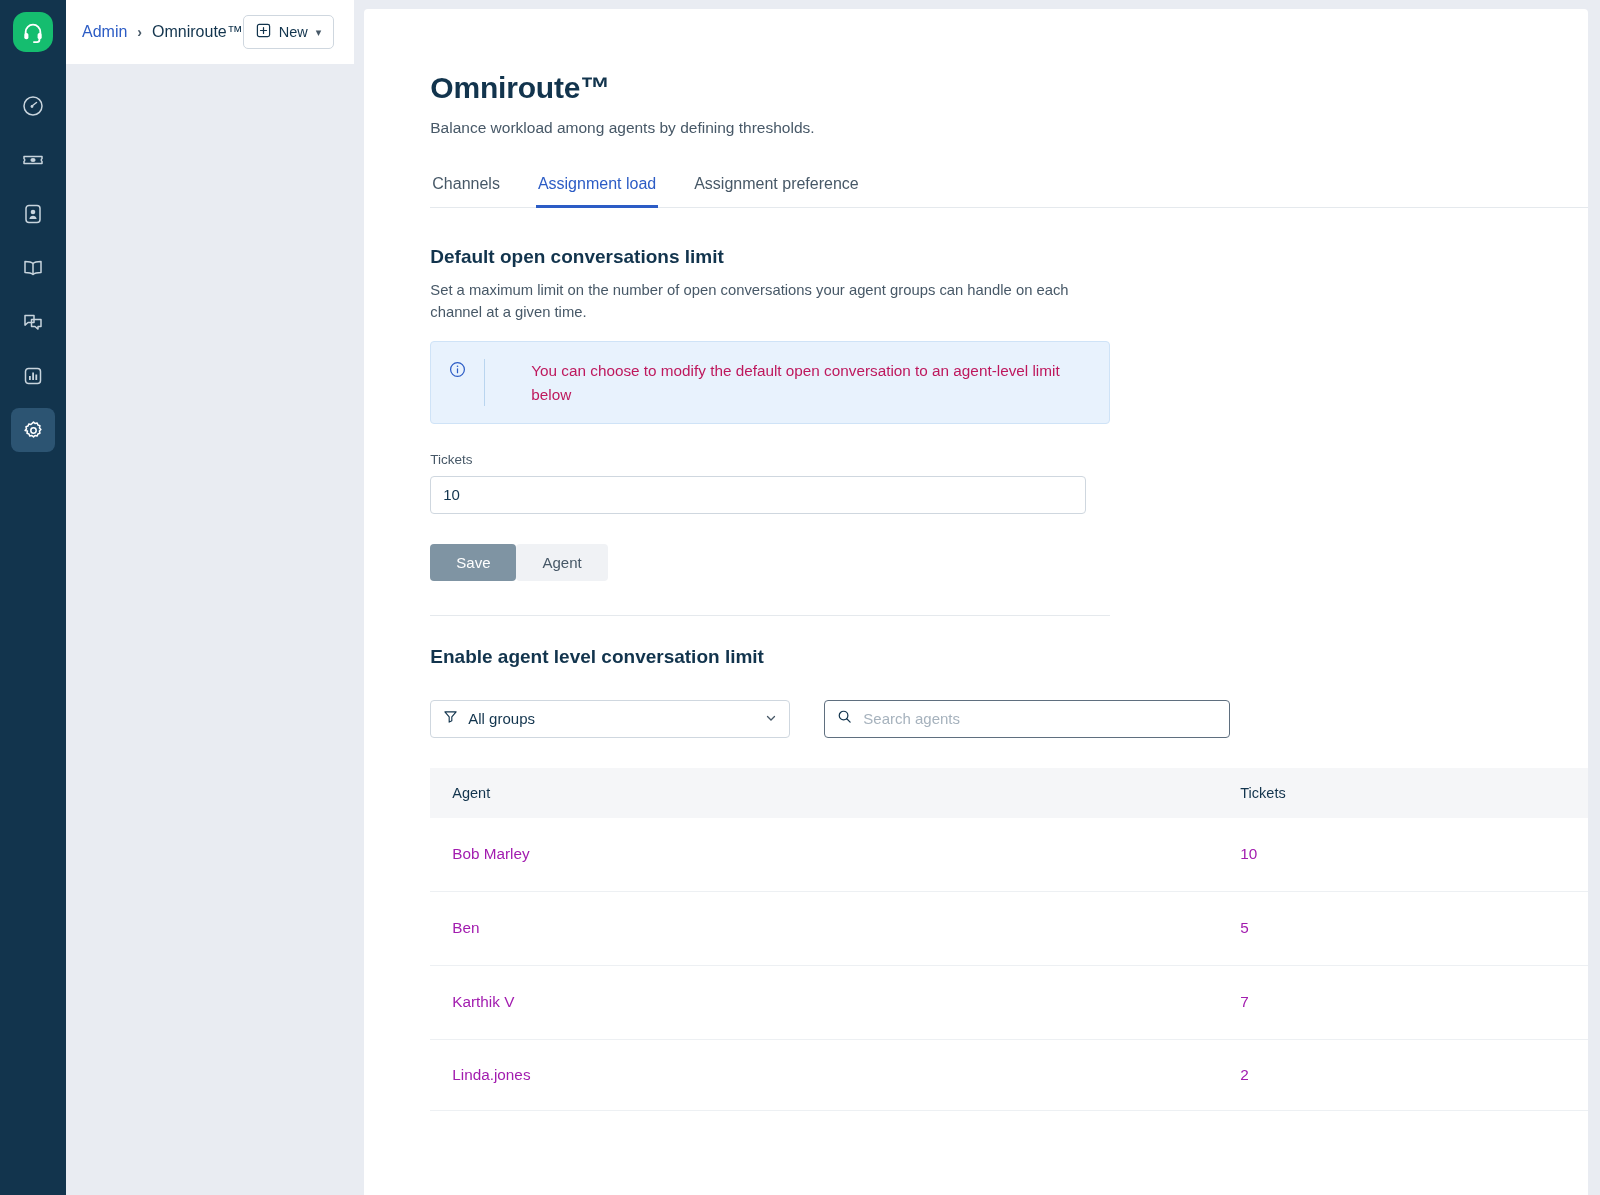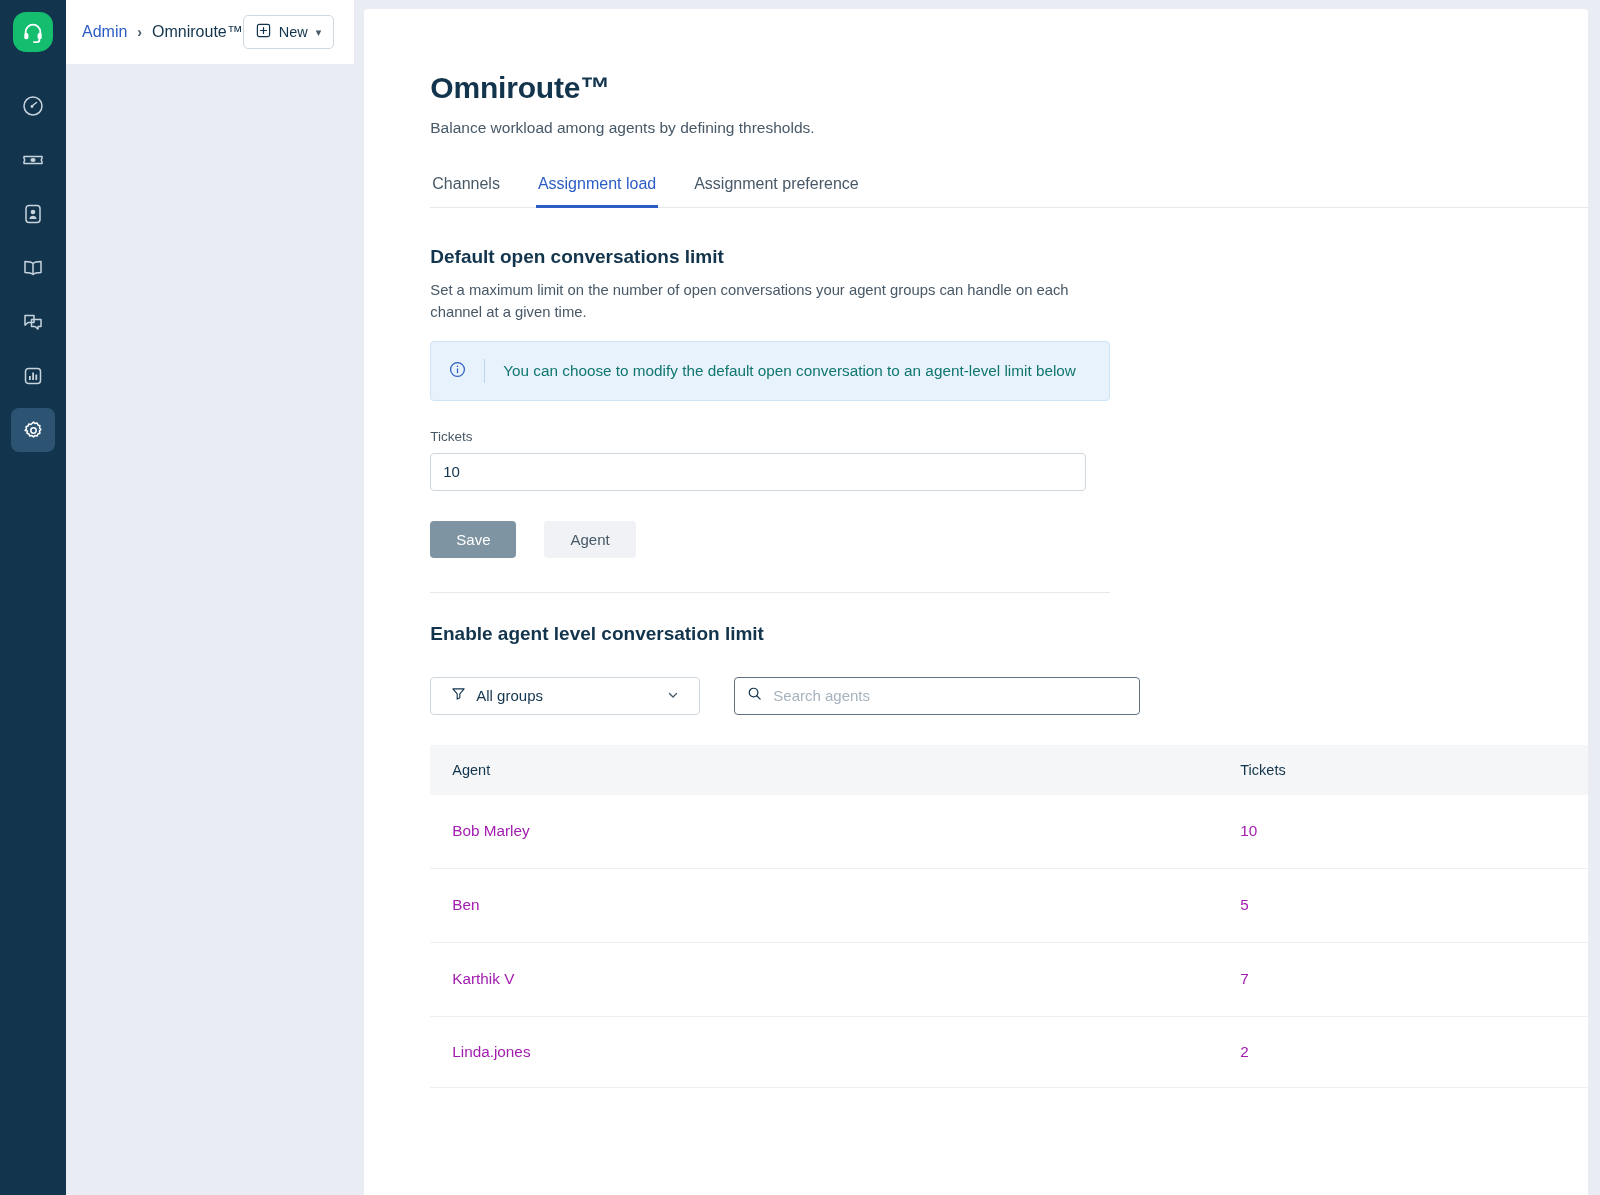--- a/index.html
+++ b/index.html
@@ -100,31 +100,31 @@
     max-width: 690px;
   }
 
   .info-banner {
     margin-top: 18px; width: 680px;
     background: #e8f2fd; border: 1px solid #cfe3f7; border-radius: 4px;
     display: flex; align-items: flex-start; padding: 17px 18px;
   }
   .info-icon-wrap { flex: 0 0 auto; padding-top: 2px; }
   .info-divider { width: 1px; align-self: stretch; background: #b9d5ef; margin: 0 18px; }
-  .info-text { font-size: 15.3px; color: #0f766e; line-height: 1.52; }
+  .info-text { font-size: 15.3px; color: #be185d; line-height: 1.52; margin-left: 28px; }
 
   .field-label { margin-top: 28px; font-size: 13.5px; color: #475867; }
   .text-input {
     margin-top: 9px; width: 656px; height: 38px;
     border: 1px solid #cfd7df; border-radius: 4px;
     padding: 0 12px; font-size: 15px; color: #12344d;
     font-family: "Liberation Sans", sans-serif; background: #fff;
   }
 
-  .btn-row { margin-top: 30px; display: flex; gap: 28px; align-items: flex-end; }
+  .btn-row { margin-top: 30px; display: flex; gap: 0; align-items: flex-end; }
   .btn {
     height: 37px; padding: 0 26px; border-radius: 4px; border: none;
     font-size: 15px; font-family: "Liberation Sans", sans-serif; cursor: pointer;
   }
   .btn-save { background: #7f94a3; color: #ffffff; }
   .btn-cancel { background: #f0f2f5; color: #475867; }
 
   .divider { margin-top: 34px; width: 680px; height: 1px; background: #e5e9ed; }
 
   h2.section-title2 { margin-top: 30px; font-size: 19px; color: #12344d; font-weight: bold; }
@@ -144,22 +144,22 @@
   .switch .knob {
     position: absolute; top: -2px; right: -2px;
     width: 28px; height: 28px; border-radius: 50%;
     background: #ffffff; border: 1px solid #2c5cc5;
     display: flex; align-items: center; justify-content: center;
     box-shadow: 0 1px 2px rgba(0,0,0,.2);
   }
 
   .filter-row { margin-top: 32px; display: flex; gap: 34px; align-items: center; }
   .select-box {
-    width: 270px; height: 38px; border: 1px solid #cfd7df; border-radius: 4px;
-    display: flex; align-items: center; padding: 0 20px; gap: 10px;
+    width: 360px; height: 38px; border: 1px solid #cfd7df; border-radius: 4px;
+    display: flex; align-items: center; padding: 0 12px; gap: 10px;
     background: #fff; cursor: pointer;
   }
   .select-label { flex: 1 1 auto; font-size: 15px; color: #12344d; }
   .search-box {
     width: 406px; height: 38px; border: 1px solid #5f6f7f; border-radius: 4px;
     display: flex; align-items: center; padding: 0 12px; gap: 11px; background: #fff;
   }
   .search-input {
     flex: 1 1 auto; border: none; outline: none; font-size: 15px;
     color: #12344d; font-family: "Liberation Sans", sans-serif;

